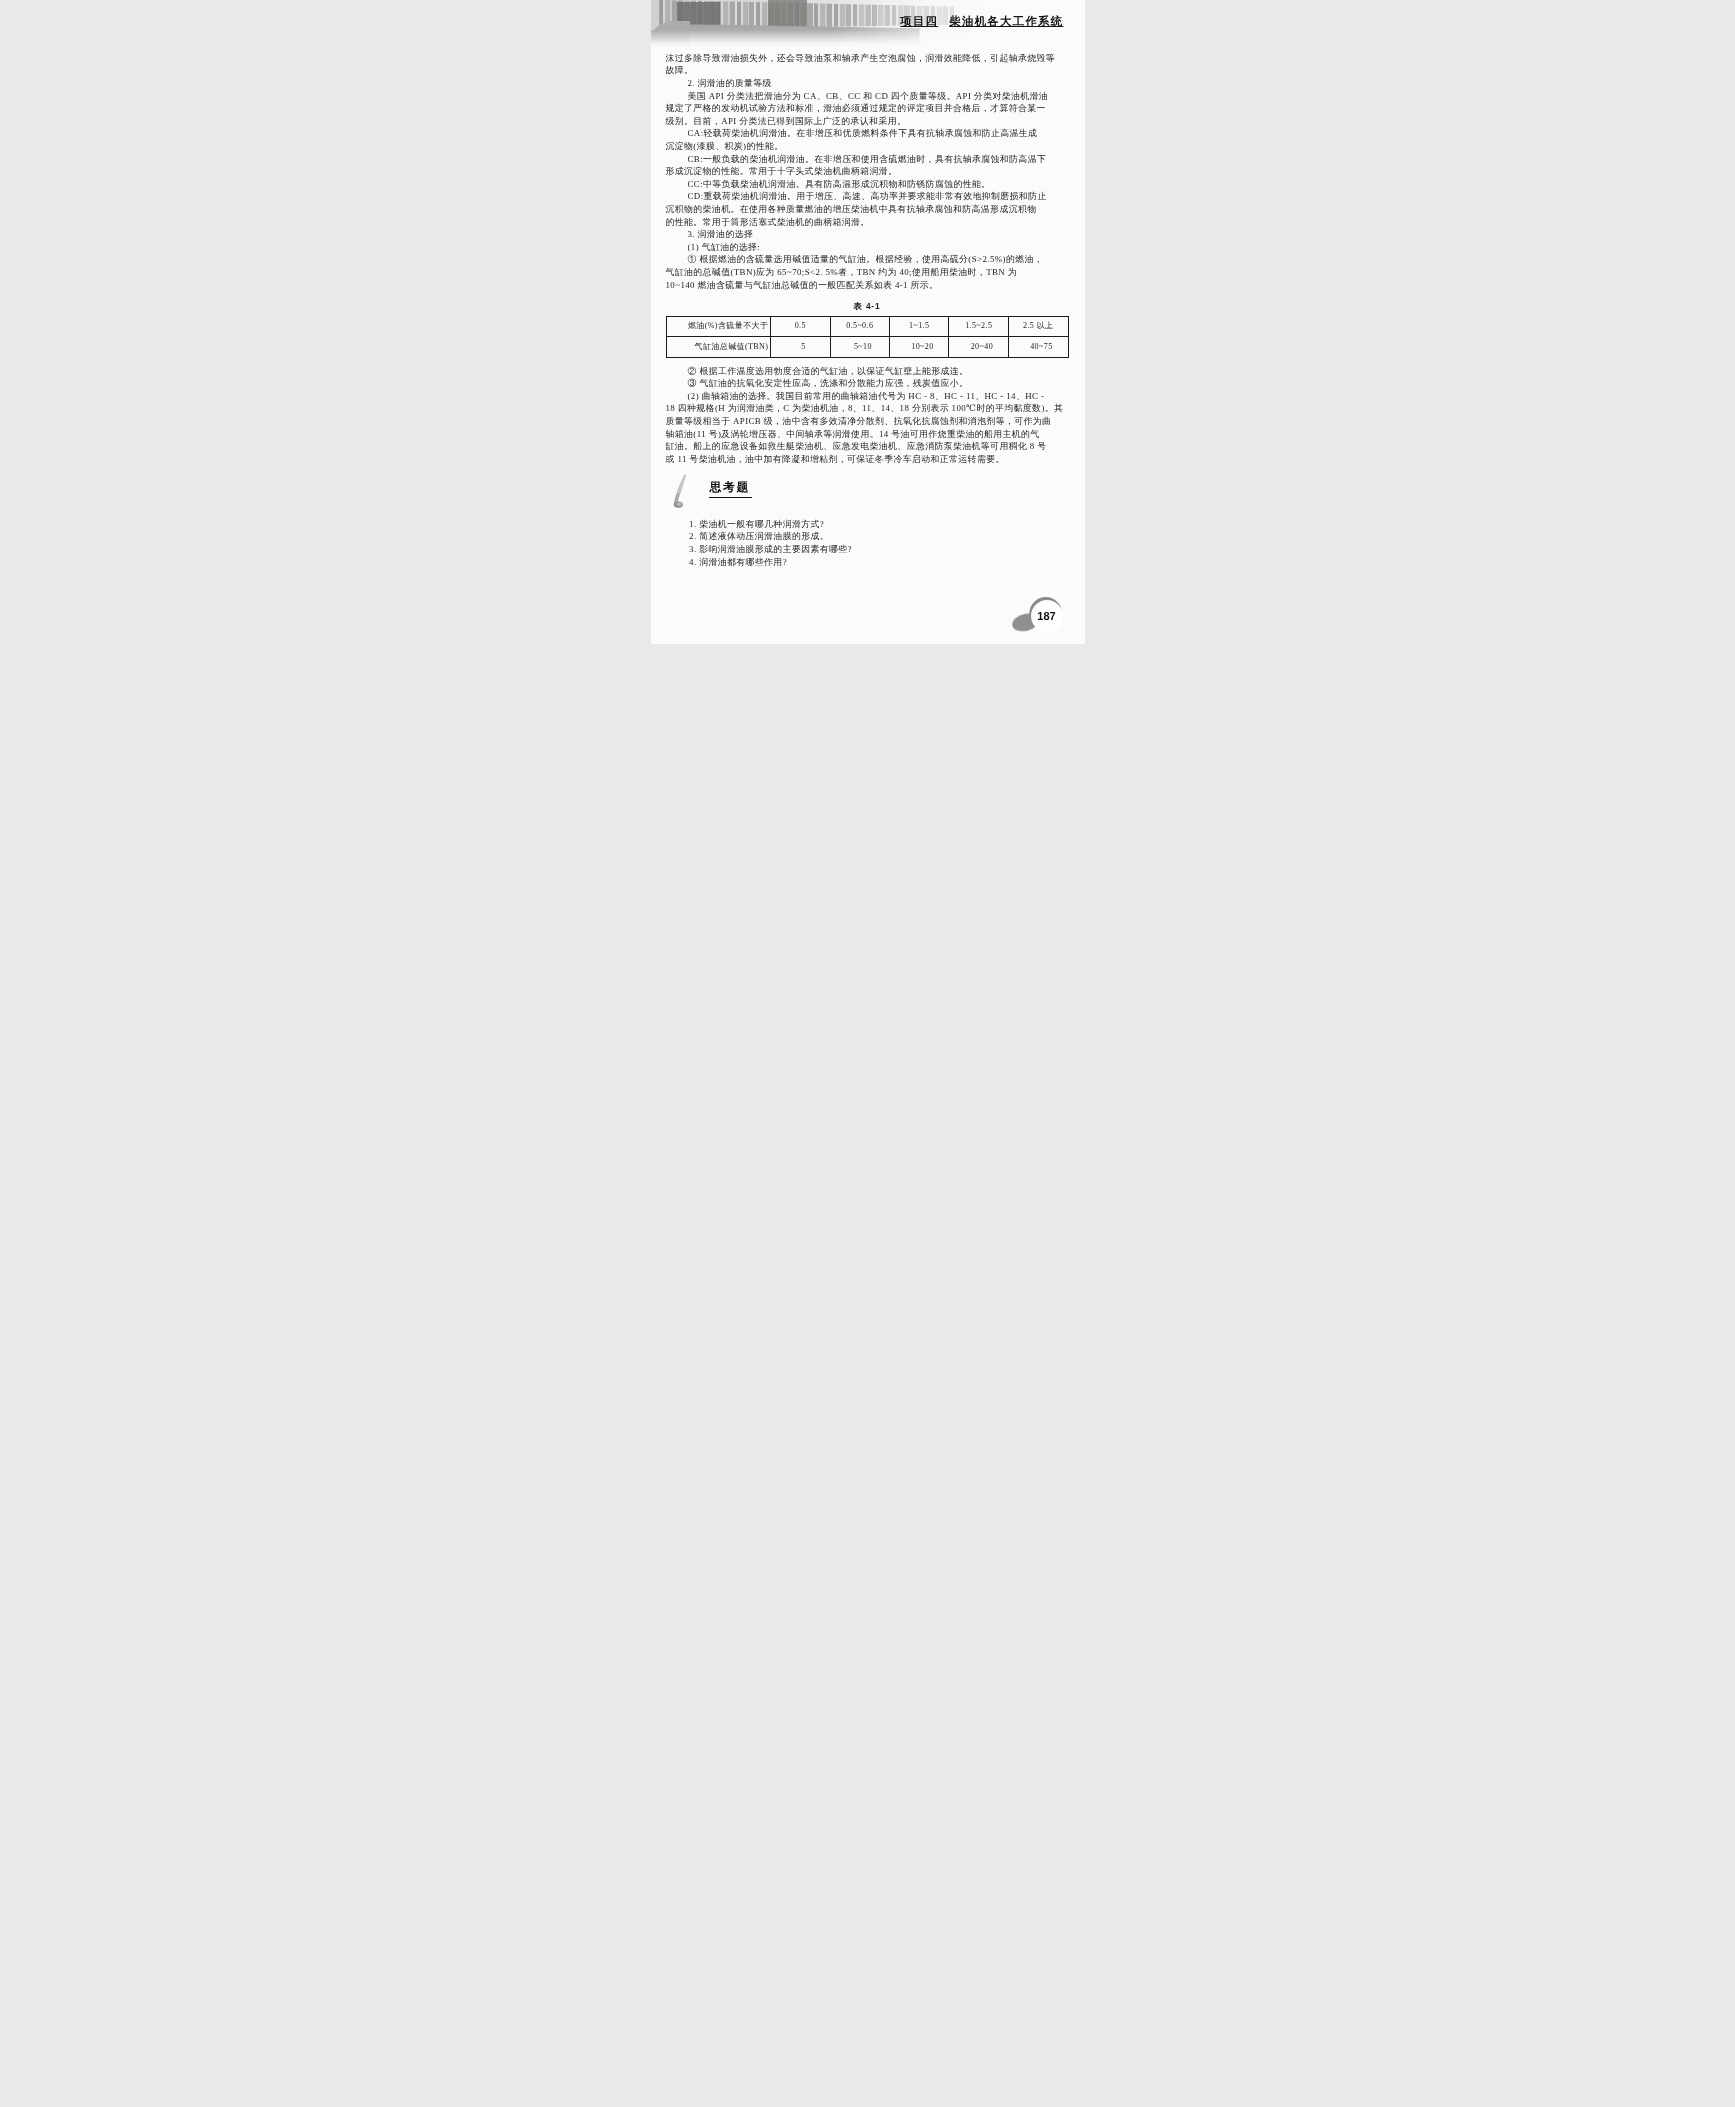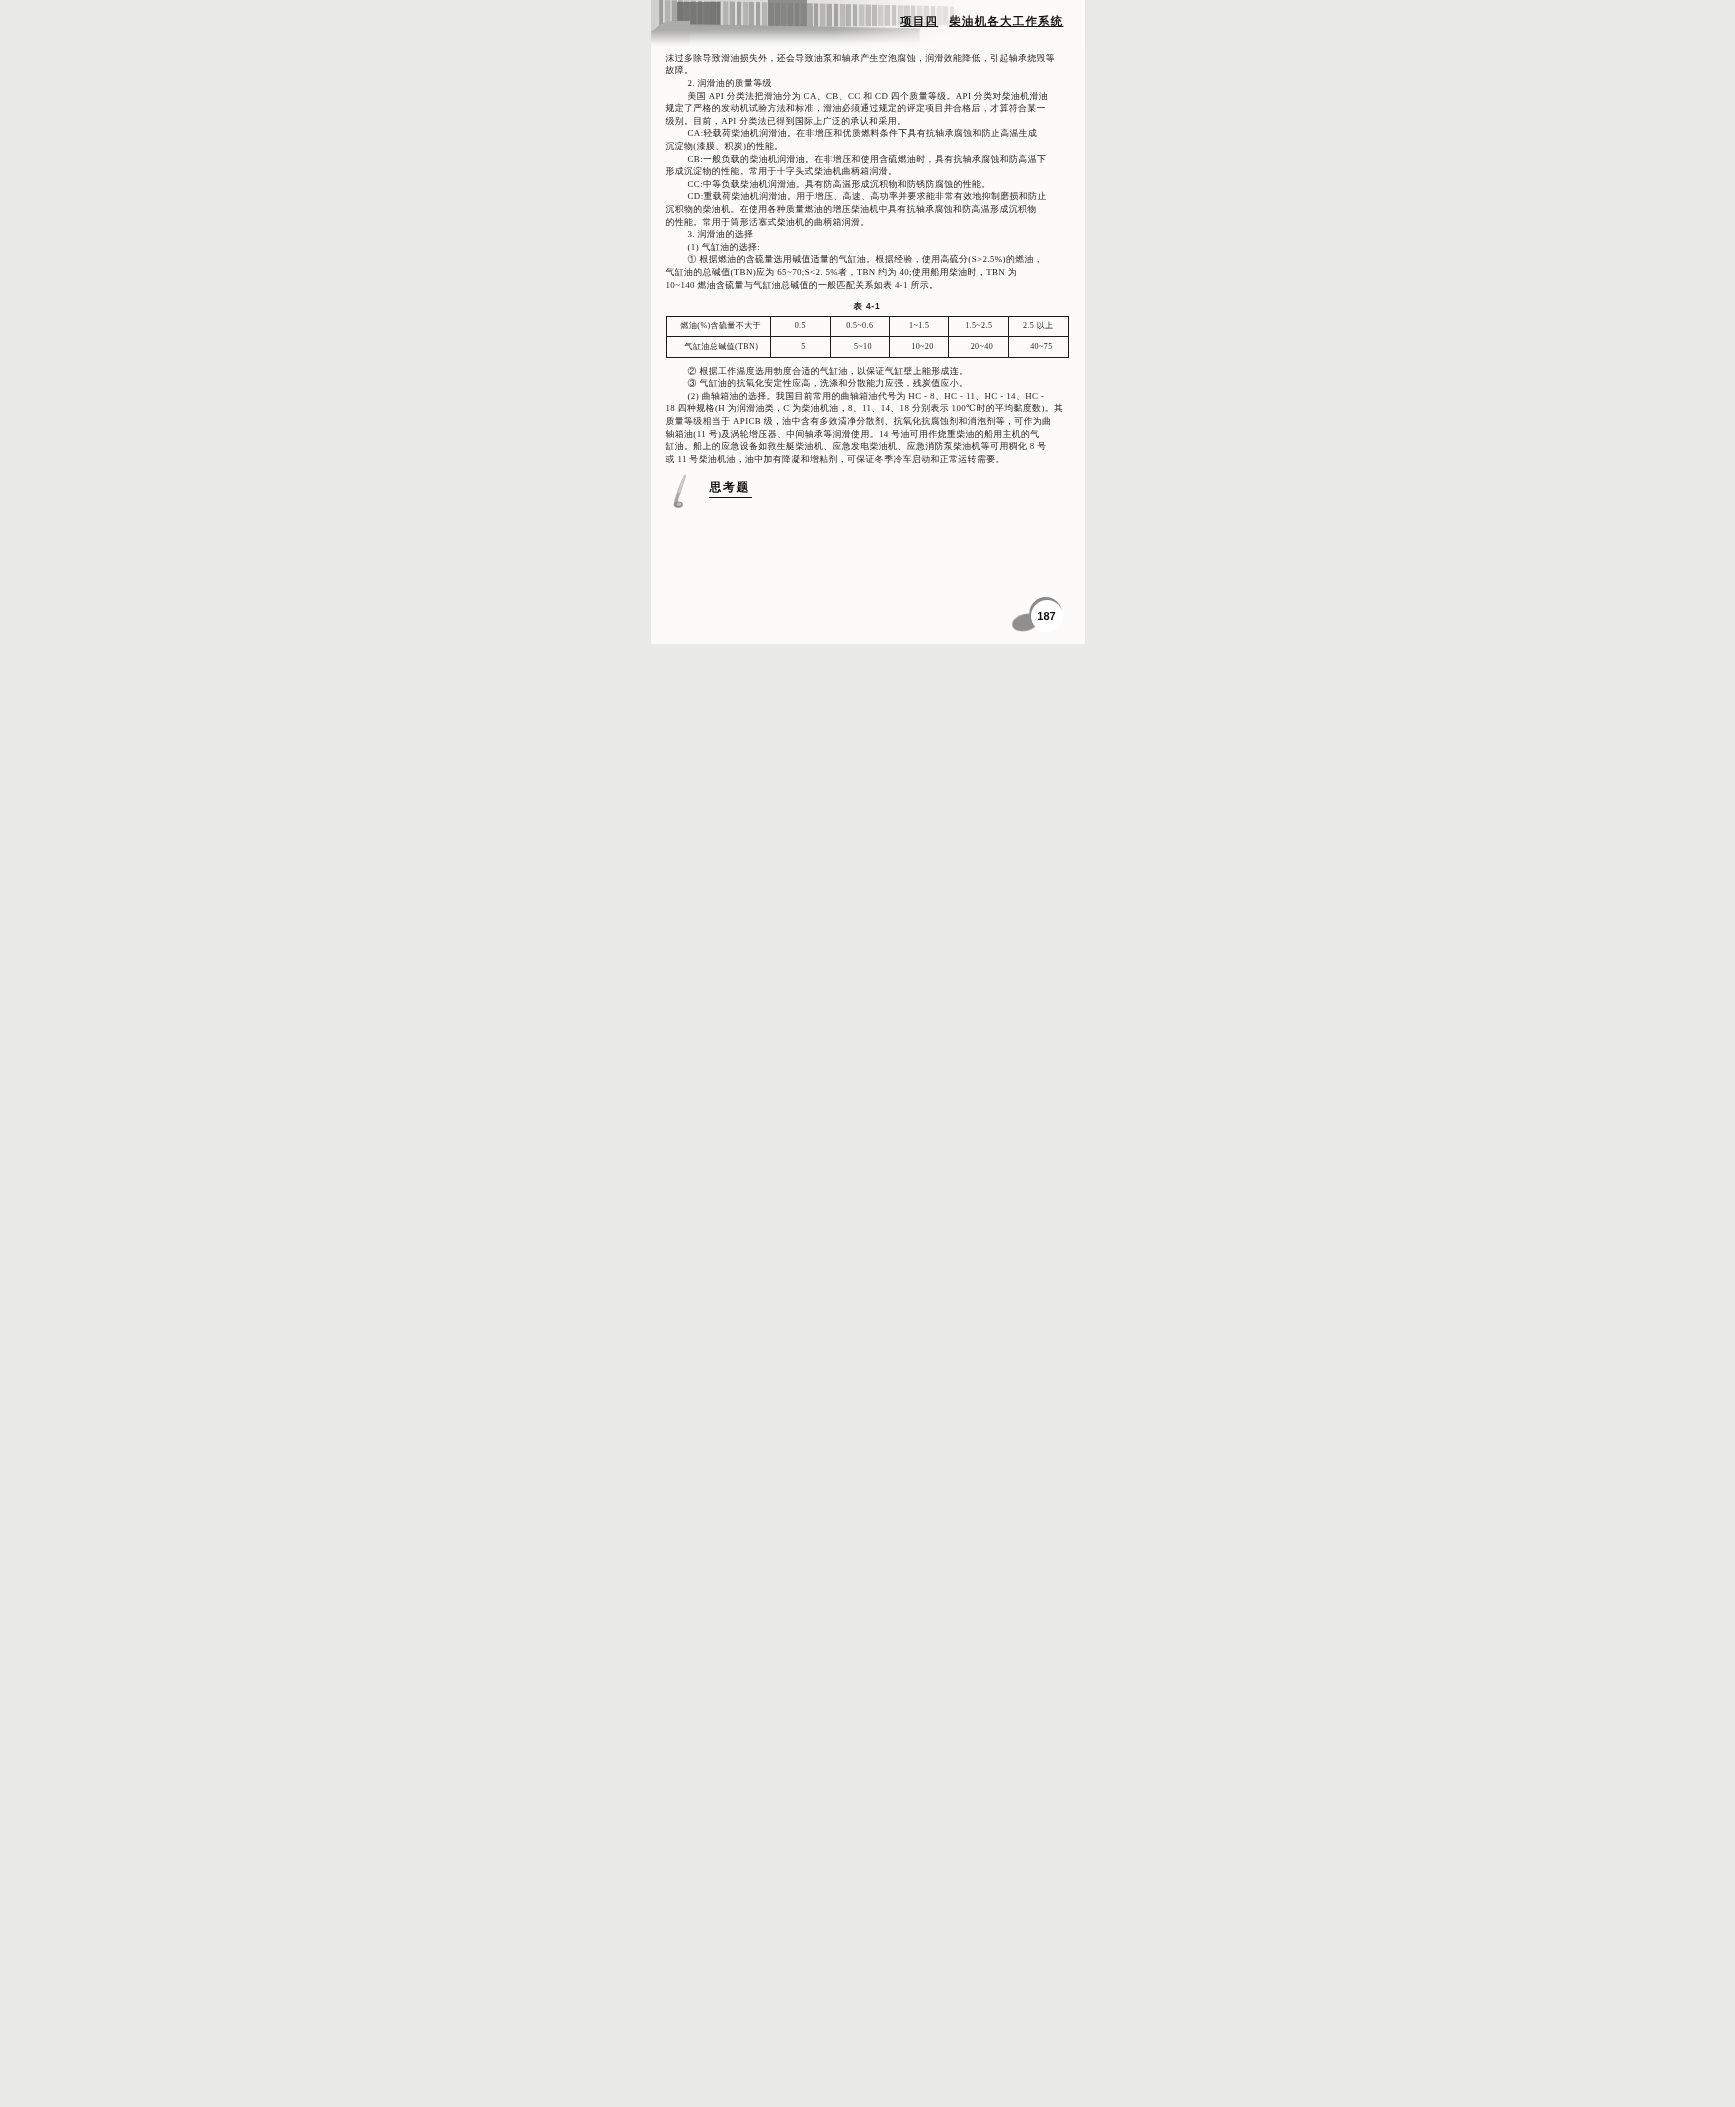--- a/index.html
+++ b/index.html
@@ -61,21 +61,21 @@
     font-weight:bold;font-size:8.4px;letter-spacing:0.8px;
   }
   table.tbn{
     width:100%;border-collapse:collapse;
     border:0.8px solid #1b1b1b;border-top:1.7px solid #1b1b1b;border-bottom:1.3px solid #1b1b1b;
     font-size:8px;
   }
   table.tbn td{border:0.8px solid #1b1b1b;text-align:center;padding:0 1.7px;}
   table.tbn tr:nth-child(1) td{height:18.6px;}
   table.tbn tr:nth-child(2) td{height:20px;padding-left:8px;}
-  table.tbn td.row-label{text-align:center;padding-left:6.7px;}
+  table.tbn td.row-label{text-align:right;padding-left:6.7px;}
   
   .think-block{position:relative;margin:10px 0 0 4.2px;height:40px;}
   .ribbon{position:absolute;left:1.7px;top:-1.7px;}
   .think-title{
     position:absolute;left:39px;top:5.9px;
     font-family:"Liberation Sans","DejaVu Sans",sans-serif;
     font-weight:900;font-size:11.8px;letter-spacing:1.7px;color:#0e0e0e;
     border-bottom:1.7px solid #111;padding:0 2.5px 3.4px 0.8px;
   }
   .questions{margin-top:2.5px;}
@@ -182,20 +182,26 @@
       <span class="ribbon">
         <svg width="27" height="36" viewBox="0 0 64 86">
           <path d="M36 2 C31 16 21 48 17 62 C15 71 21 77 29 75 C23 82 12 82 8 73 C6 66 10 56 14 44 C19 28 28 10 32 2 Z" fill="#a9a9a7"></path>
           <path d="M36 2 L31 3 C27 12 19 30 15 45 L23 47 C27 31 33 13 36 2 Z" fill="#c7c7c5"></path>
           <ellipse cx="17" cy="73" rx="11" ry="7.5" fill="#8f8f8d"></ellipse>
           <ellipse cx="19" cy="72" rx="6" ry="4" fill="#bdbdbb"></ellipse>
         </svg>
       </span>
       <span class="think-title">思考题</span>
     </div>
+    <div class="questions">
+      <div class="question">1. 柴油机一般有哪几种润滑方式?</div>
+      <div class="question">2. 简述液体动压润滑油膜的形成。</div>
+      <div class="question">3. 影响润滑油膜形成的主要因素有哪些?</div>
+      <div class="question">4. 润滑油都有哪些作用?</div>
+    </div>
   </div>
 
   <div class="page-badge">
     <div class="shadow"></div>
     <div class="circle">187</div>
   </div>
 
 </div>
 
 

